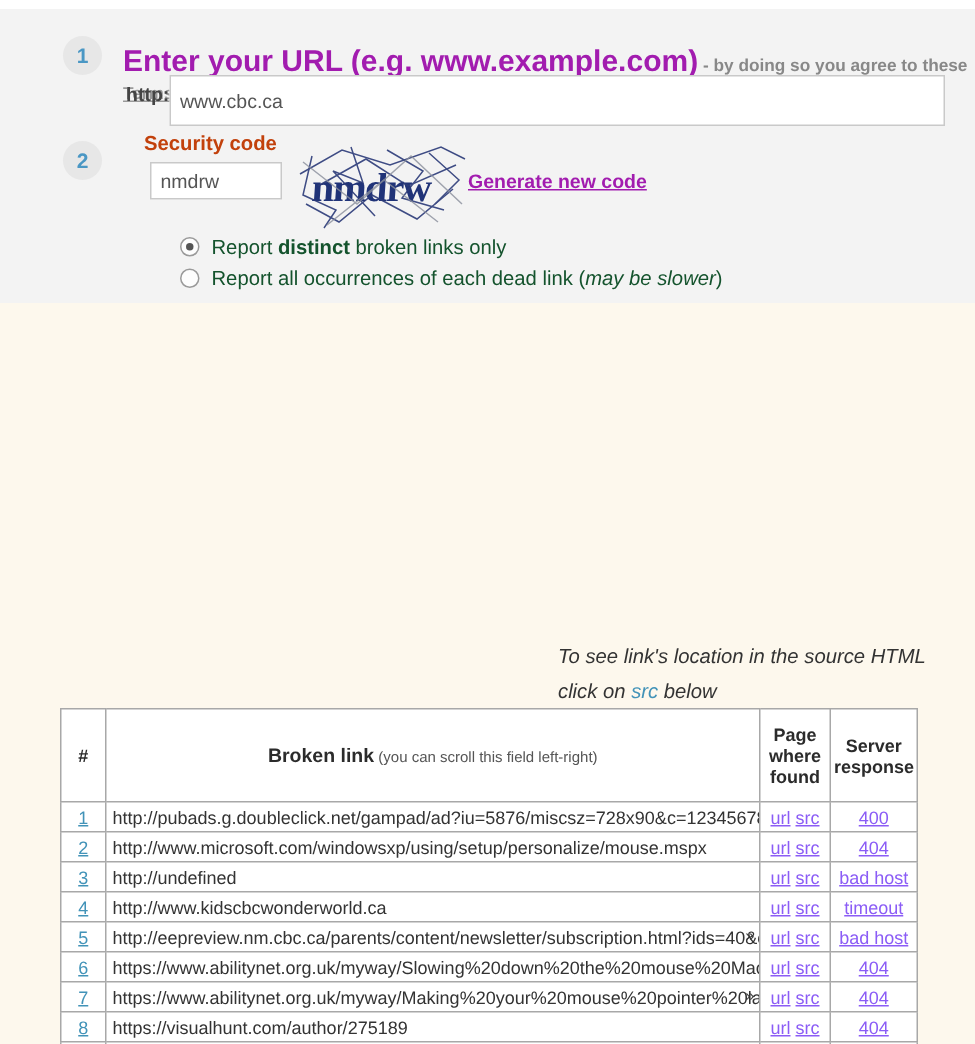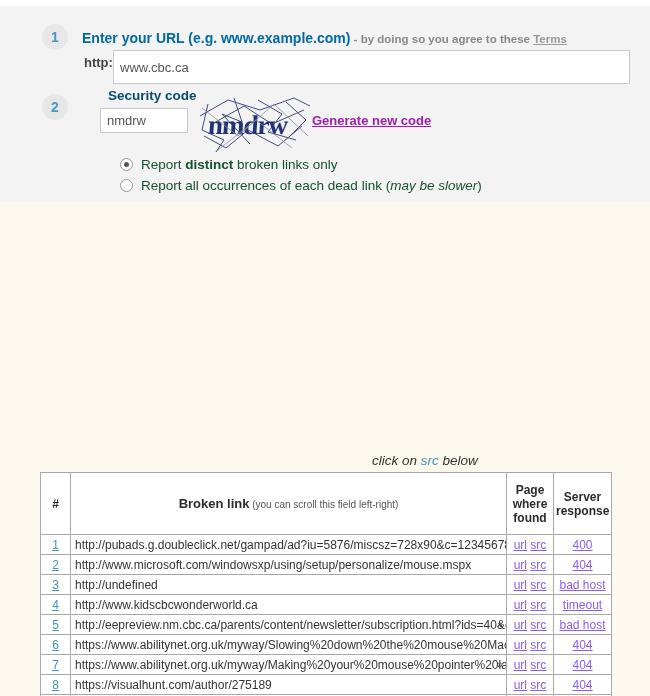--- a/index.html
+++ b/index.html
@@ -7,28 +7,28 @@
   body { width:650px; height:696px; position:relative; font-family:"Liberation Sans", sans-serif; color:#333; overflow:hidden; }
 
   .top-panel { position:absolute; left:0; top:6px; width:650px; height:196px; background:#f3f3f3; }
   .bottom-panel { position:absolute; left:0; top:202px; width:650px; height:494px; background:#fdf8ed; }
 
   .step-circle { position:absolute; width:26px; height:26px; border-radius:50%; background:#e7e7e7; color:#4a97c4; font-weight:bold; font-size:14px; text-align:center; line-height:26px; }
   .step1-circle { left:42px; top:18px; }
   .step2-circle { left:42px; top:88px; }
 
   .url-title { position:absolute; left:82px; top:24px; font-size:14px; }
-  .url-title b { font-size:14px; color:#0369a1; }
+  .url-title b { font-size:20px; color:#a21caf; }
   .url-title .agree { font-size:11.5px; color:#888; font-weight:bold; }
   .url-title a.terms { color:#999; text-decoration:underline; font-size:11.5px; font-weight:bold; cursor:pointer; }
 
   .proto-label { position:absolute; left:84px; top:49px; font-size:13px; font-weight:bold; color:#444; }
   .url-input { position:absolute; left:113px; top:44px; width:517px; height:26px; border:1px solid #c9c9c9; background:#fff; font-family:"Liberation Sans", sans-serif; font-size:13px; color:#555; padding:16px 6px; }
 
-  .sec-title { position:absolute; left:108px; top:82px; font-size:13.5px; font-weight:bold; color:#0c4a6e; }
+  .sec-title { position:absolute; left:96px; top:82px; font-size:13.5px; font-weight:bold; color:#c2410c; }
   .code-input { position:absolute; left:100px; top:102px; width:88px; height:25px; border:1px solid #c9c9c9; background:#fff; font-family:"Liberation Sans", sans-serif; font-size:13px; color:#555; padding:0 6px; }
 
   .captcha { position:absolute; left:198px; top:90px; width:116px; height:58px; }
   .captcha-text { position:absolute; left:10px; top:14px; font-size:27px; font-weight:bold; color:#203378; letter-spacing:-1px; transform:skewX(-4deg); font-family:"Liberation Serif", serif; }
   .captcha svg { position:absolute; left:0; top:0; }
 
   .generate-link { position:absolute; left:312px; top:107px; font-size:13px; color:#a21caf; text-decoration:underline; cursor:pointer;font-weight:bold; }
 
   .radio-row { position:absolute; left:120px; font-size:13.5px; color:#14532d; display:flex; align-items:center; }
   .radio-row-1 { top:151px; }
@@ -99,21 +99,21 @@
     <span><span>Report </span><b>distinct</b><span> broken links only</span></span>
   </div>
   <div class="radio-row radio-row-2">
     <span class="radio"></span>
     <span><span>Report all occurrences of each dead link (</span><i>may be slower</i><span>)</span></span>
   </div>
 </div>
 
 <div class="bottom-panel">
   <div class="hint">
-    <br>
+    <span>To see link's location in the source HTML</span><br>
     <span>click on </span><span class="src">src</span><span> below</span>
   </div>
 
   <table class="results">
     <thead>
       <tr>
         <th class="col-num">#</th>
         <th class="col-link"><b>Broken link</b><span class="note"> (you can scroll this field left-right)</span></th>
         <th class="col-page">Page where found</th>
         <th class="col-server">Server response</th>

